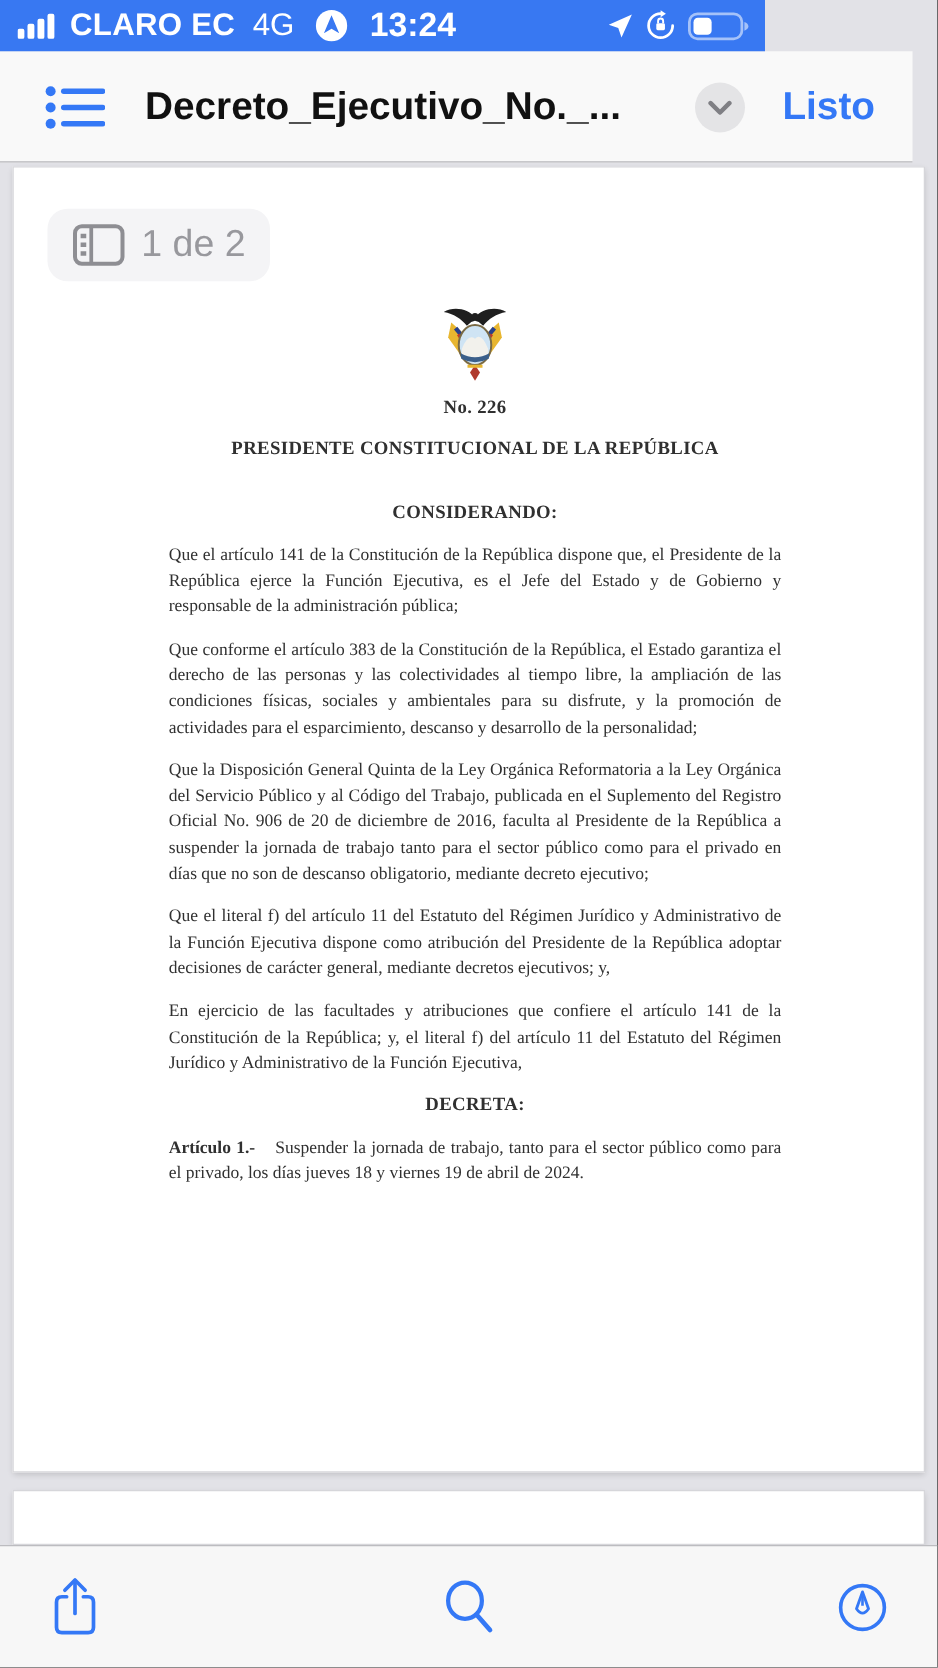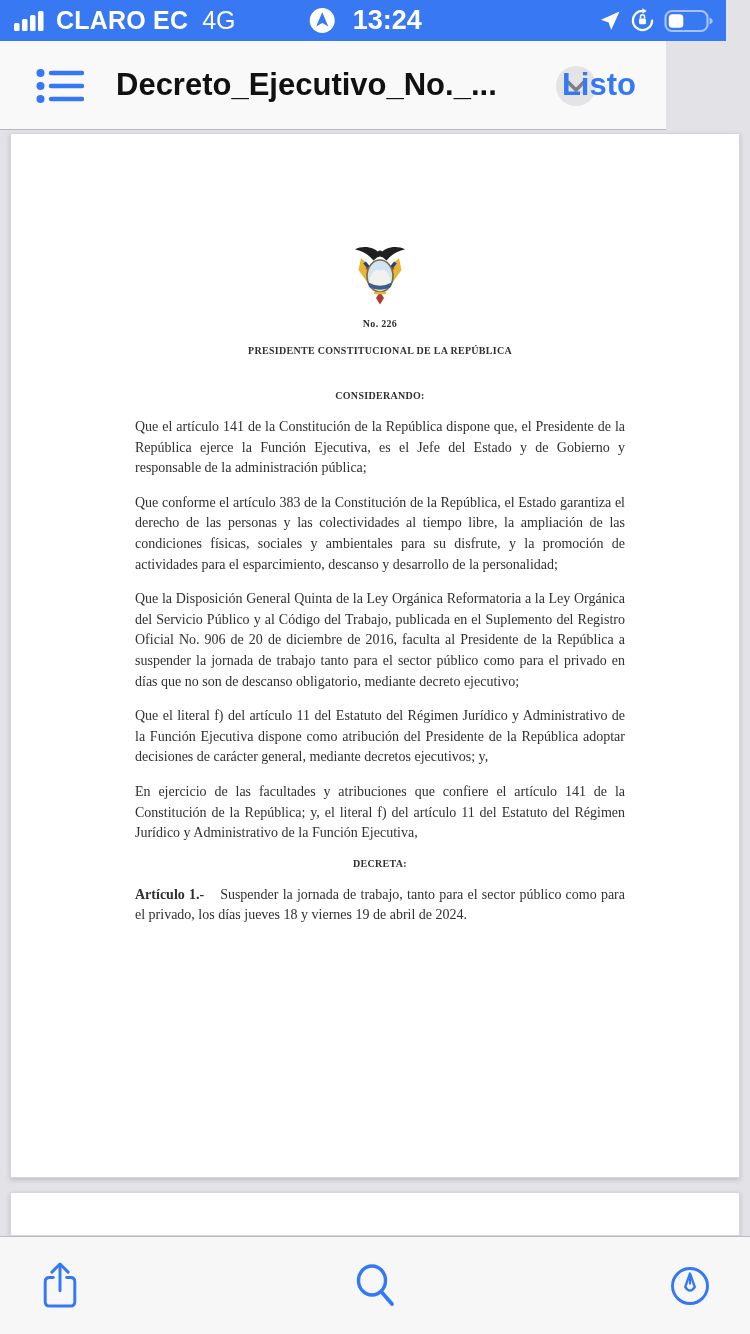--- a/index.html
+++ b/index.html
@@ -3,34 +3,34 @@
 <meta charset="utf-8">
 <style>
   html,body{margin:0;padding:0;background:#000;}
   .screen{
     position:relative;width:750px;height:1334px;overflow:hidden;
     background:#E2E2E7;font-family:"Liberation Sans",sans-serif;
     -webkit-font-smoothing:antialiased;
   }
   
   .status-bar{
-    position:absolute;top:0;left:0;width:726px;height:41px;
+    position:absolute;top:0;left:0;width:612px;height:41px;
     background:#3878F2;color:#fff;display:flex;align-items:center;
     box-sizing:border-box;padding:0 14px;z-index:30;
   }
   .sb-left{display:flex;align-items:center;gap:8px;}
   .sb-carrier{font-size:25px;font-weight:600;letter-spacing:.2px;}
   .sb-network{font-size:25px;font-weight:400;margin-left:6px;}
   .sb-center{position:absolute;left:50%;top:0;height:41px;transform:translateX(-48%);
     display:flex;align-items:center;gap:17px;}
   .sb-time{font-size:27px;font-weight:700;}
   .sb-right{position:absolute;right:12px;top:0;height:41px;display:flex;align-items:center;gap:9px;}
   
   .nav-bar{
-    position:absolute;top:41px;left:0;width:666px;height:88px;
+    position:absolute;top:41px;left:0;width:730px;height:88px;
     background:#F9F9F9;border-bottom:1px solid #B6B6BA;z-index:25;
   }
   .nav-list-btn{position:absolute;left:36px;top:26px;width:48px;height:38px;cursor:pointer;}
   .nav-title{
     position:absolute;left:116px;top:0;height:88px;line-height:88px;
     font-size:31px;font-weight:700;color:#111;white-space:nowrap;
   }
   .nav-chevron-btn{
     position:absolute;left:556px;top:25px;width:40px;height:40px;border-radius:50%;
     background:#E4E4E6;display:flex;align-items:center;justify-content:center;cursor:pointer;
@@ -52,21 +52,21 @@
     background:#F4F4F6;display:flex;align-items:center;gap:13px;
     padding:0 20px;color:#98989D;
   }
   .page-pill-label{font-size:30px;font-weight:400;}
   
   .doc{
     position:absolute;left:124px;top:110px;width:490px;
     font-family:"Liberation Serif",serif;color:#303030;
   }
   .doc-emblem{display:block;margin:0 auto 10px auto;}
-  .doc-center{text-align:center;font-weight:700;font-size:10px;letter-spacing:.3px;}
+  .doc-center{text-align:center;font-weight:700;font-size:15px;letter-spacing:.3px;}
   .doc-number{margin-bottom:16px;}
   .doc-author{margin-bottom:16px;}
   .doc-author-title{margin-bottom:34px;}
   .doc-considering{margin-bottom:16px;}
   .doc p{
     margin:0 0 14px 0;font-size:14px;line-height:20.6px;text-align:justify;
   }
   .doc-decreta{margin:6px 0 16px 0;}
   .doc-article-label{font-weight:700;margin-right:16px;}
   
@@ -150,20 +150,32 @@
         <svg width="20" height="13" viewBox="0 0 20 13">
           <path d="M2.5 2.5 L10 10 L17.5 2.5" fill="none" stroke="#7F7F84" stroke-width="3.6" stroke-linecap="round" stroke-linejoin="round"></path>
         </svg>
       </span>
     </div>
     <div class="nav-done">Listo</div>
   </div>
 
   <div class="page page-1">
 
+    <div class="page-pill">
+      <span>
+        <svg width="42" height="34" viewBox="0 0 42 34">
+          <rect x="2" y="2" width="38" height="30" rx="5.5" fill="none" stroke="#8E8E93" stroke-width="3.2"></rect>
+          <line x1="15" y1="2.5" x2="15" y2="31.5" stroke="#8E8E93" stroke-width="3"></line>
+          <rect x="6.5" y="8" width="4.5" height="3.6" fill="#8E8E93"></rect>
+          <rect x="6.5" y="15" width="4.5" height="3.6" fill="#8E8E93"></rect>
+          <rect x="6.5" y="22" width="4.5" height="3.6" fill="#8E8E93"></rect>
+        </svg>
+      </span>
+      <span class="page-pill-label">1 de 2</span>
+    </div>
 
     <div class="doc">
 
       <span class="doc-emblem" style="width:58px;">
         <svg width="58" height="64" viewBox="0 0 58 64">
           <path d="M29 10 C24 3 12 1 4 5.5 C12 7 18 11 22.5 16.5 L26 13.5 L29 12.5 L32 13.5 L35.5 16.5 C40 11 46 7 54 5.5 C46 1 34 3 29 10 Z" fill="#1f1f1f"></path>
           <circle cx="29" cy="9" r="2.6" fill="#1f1f1f"></circle>
           <path d="M10 14 L27 29 L22.5 47 L7.5 26 Z" fill="#E8B630"></path>
           <path d="M13.5 18.5 L25 32.5" stroke="#27408B" stroke-width="3.4" fill="none"></path>
           <path d="M15.5 23.5 L23.5 35.5" stroke="#C0392B" stroke-width="2.2" fill="none"></path>

